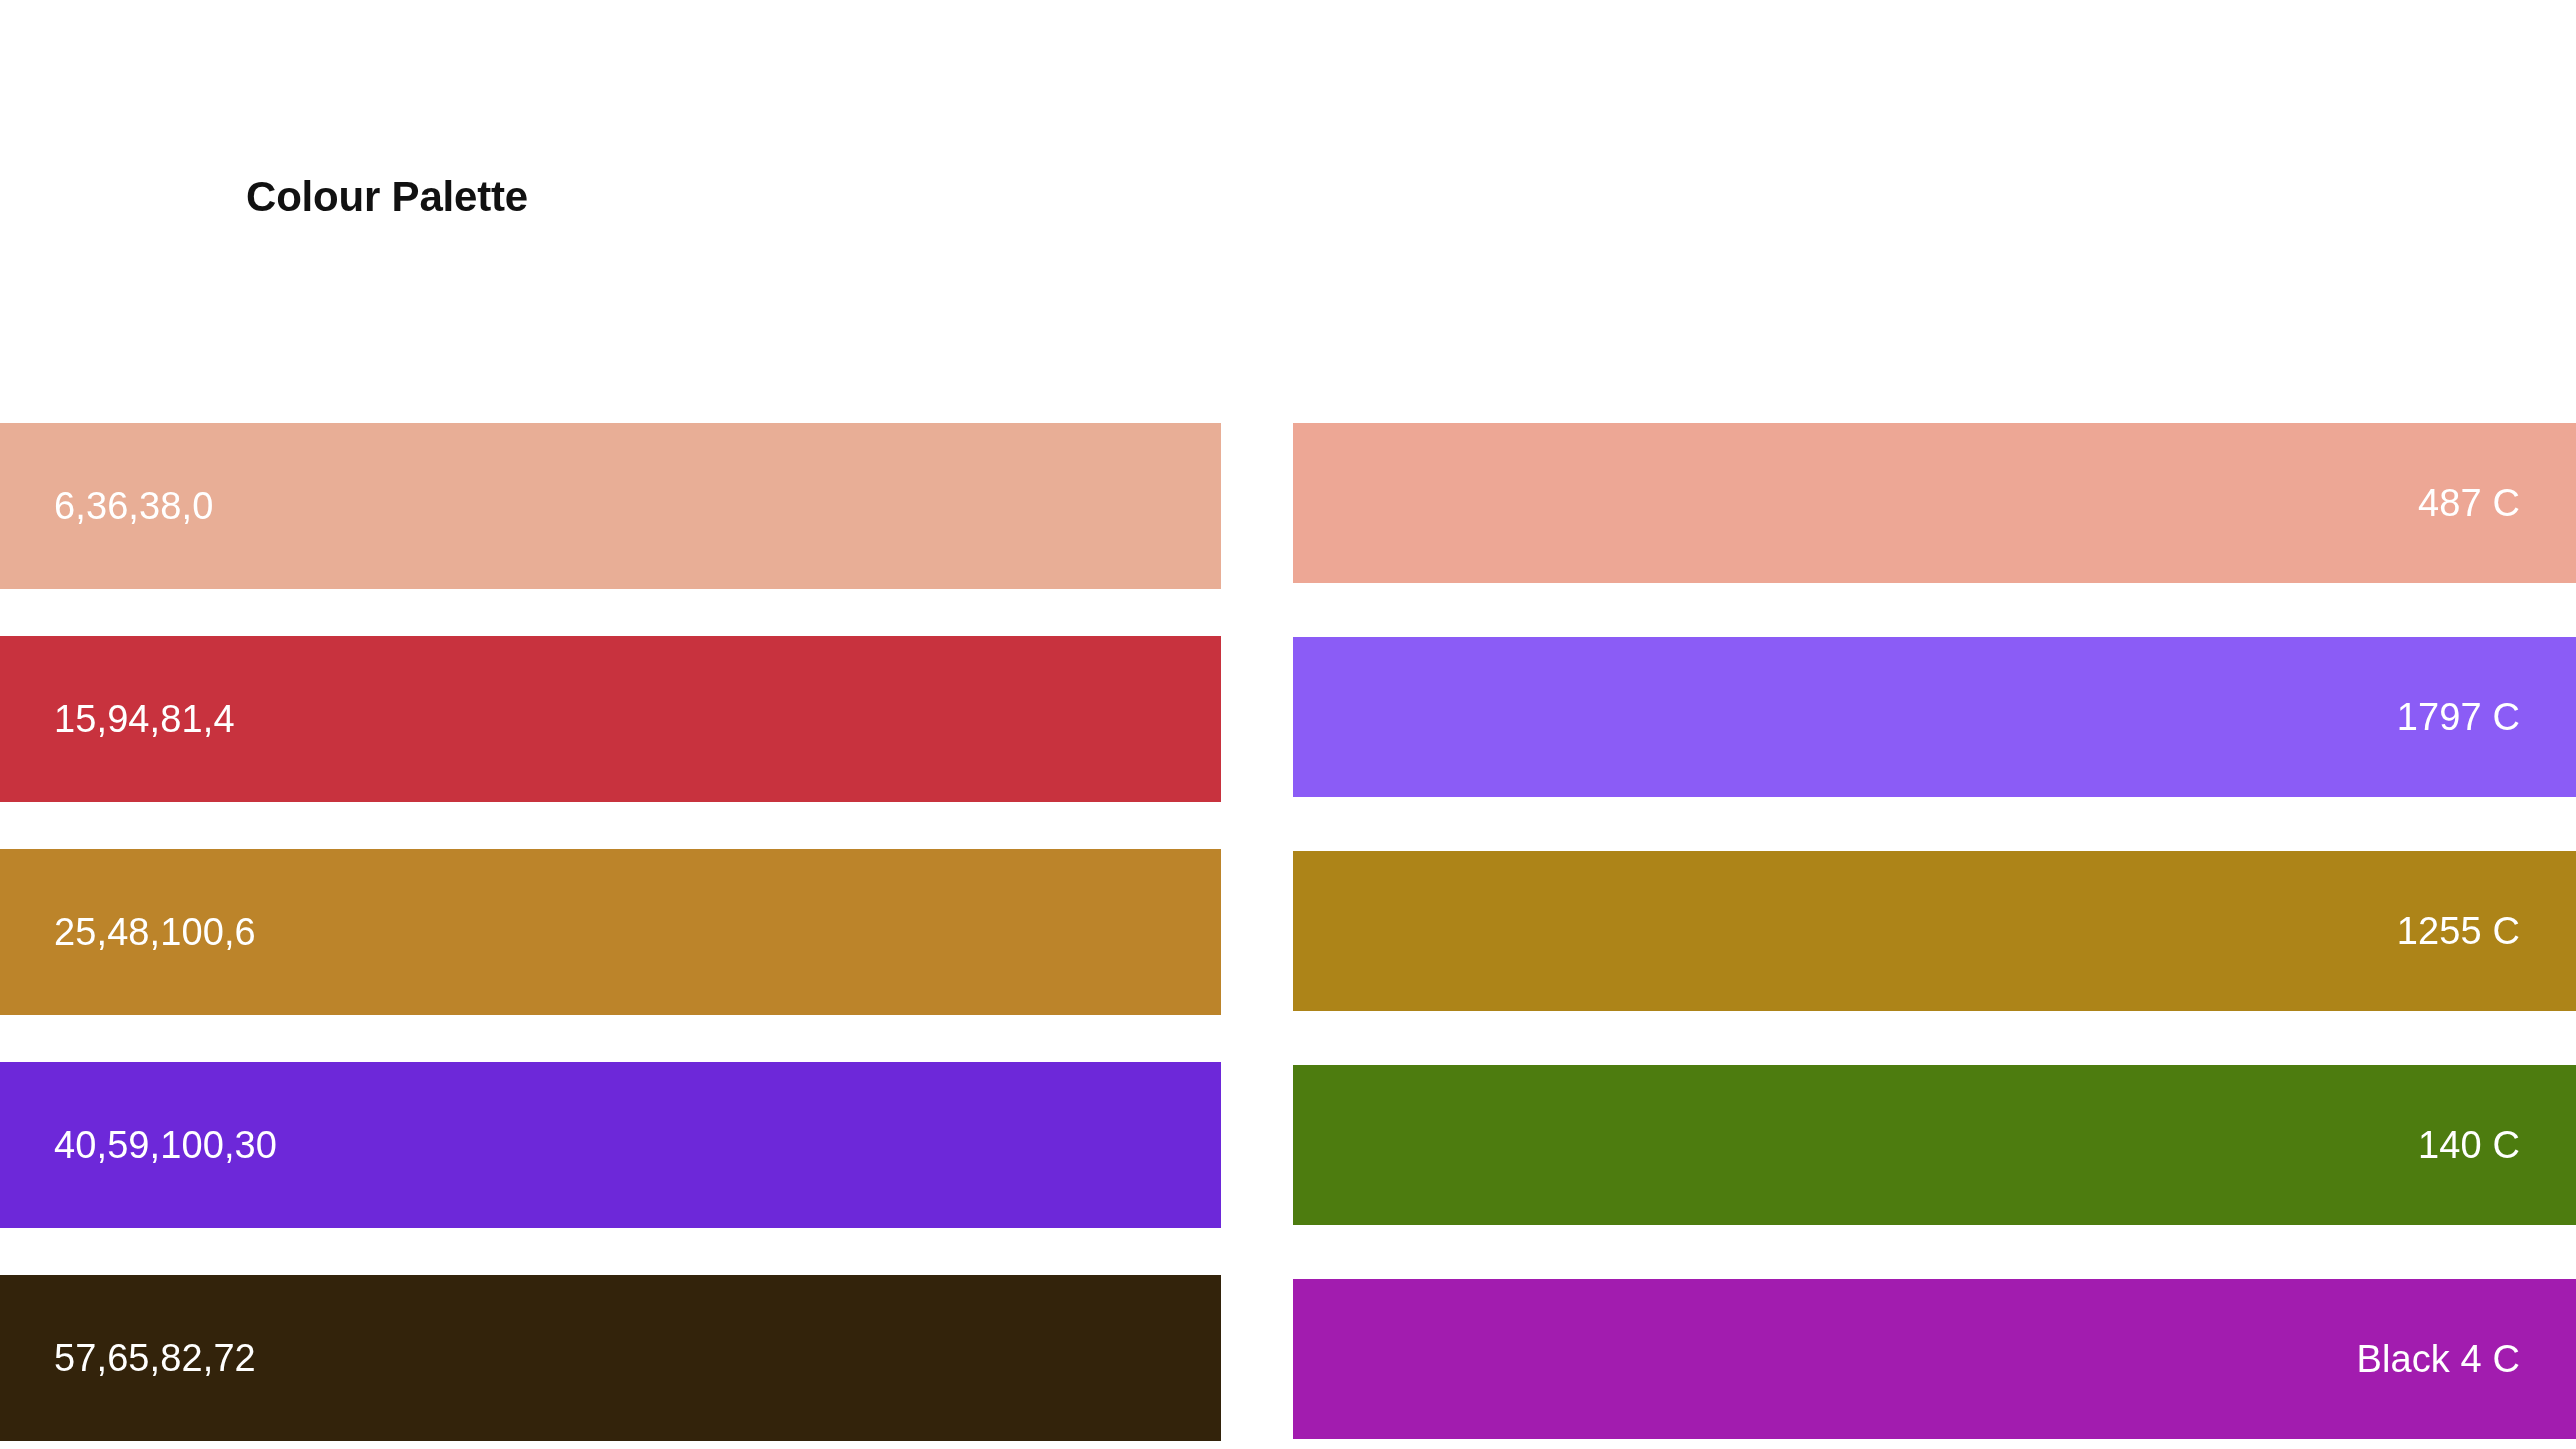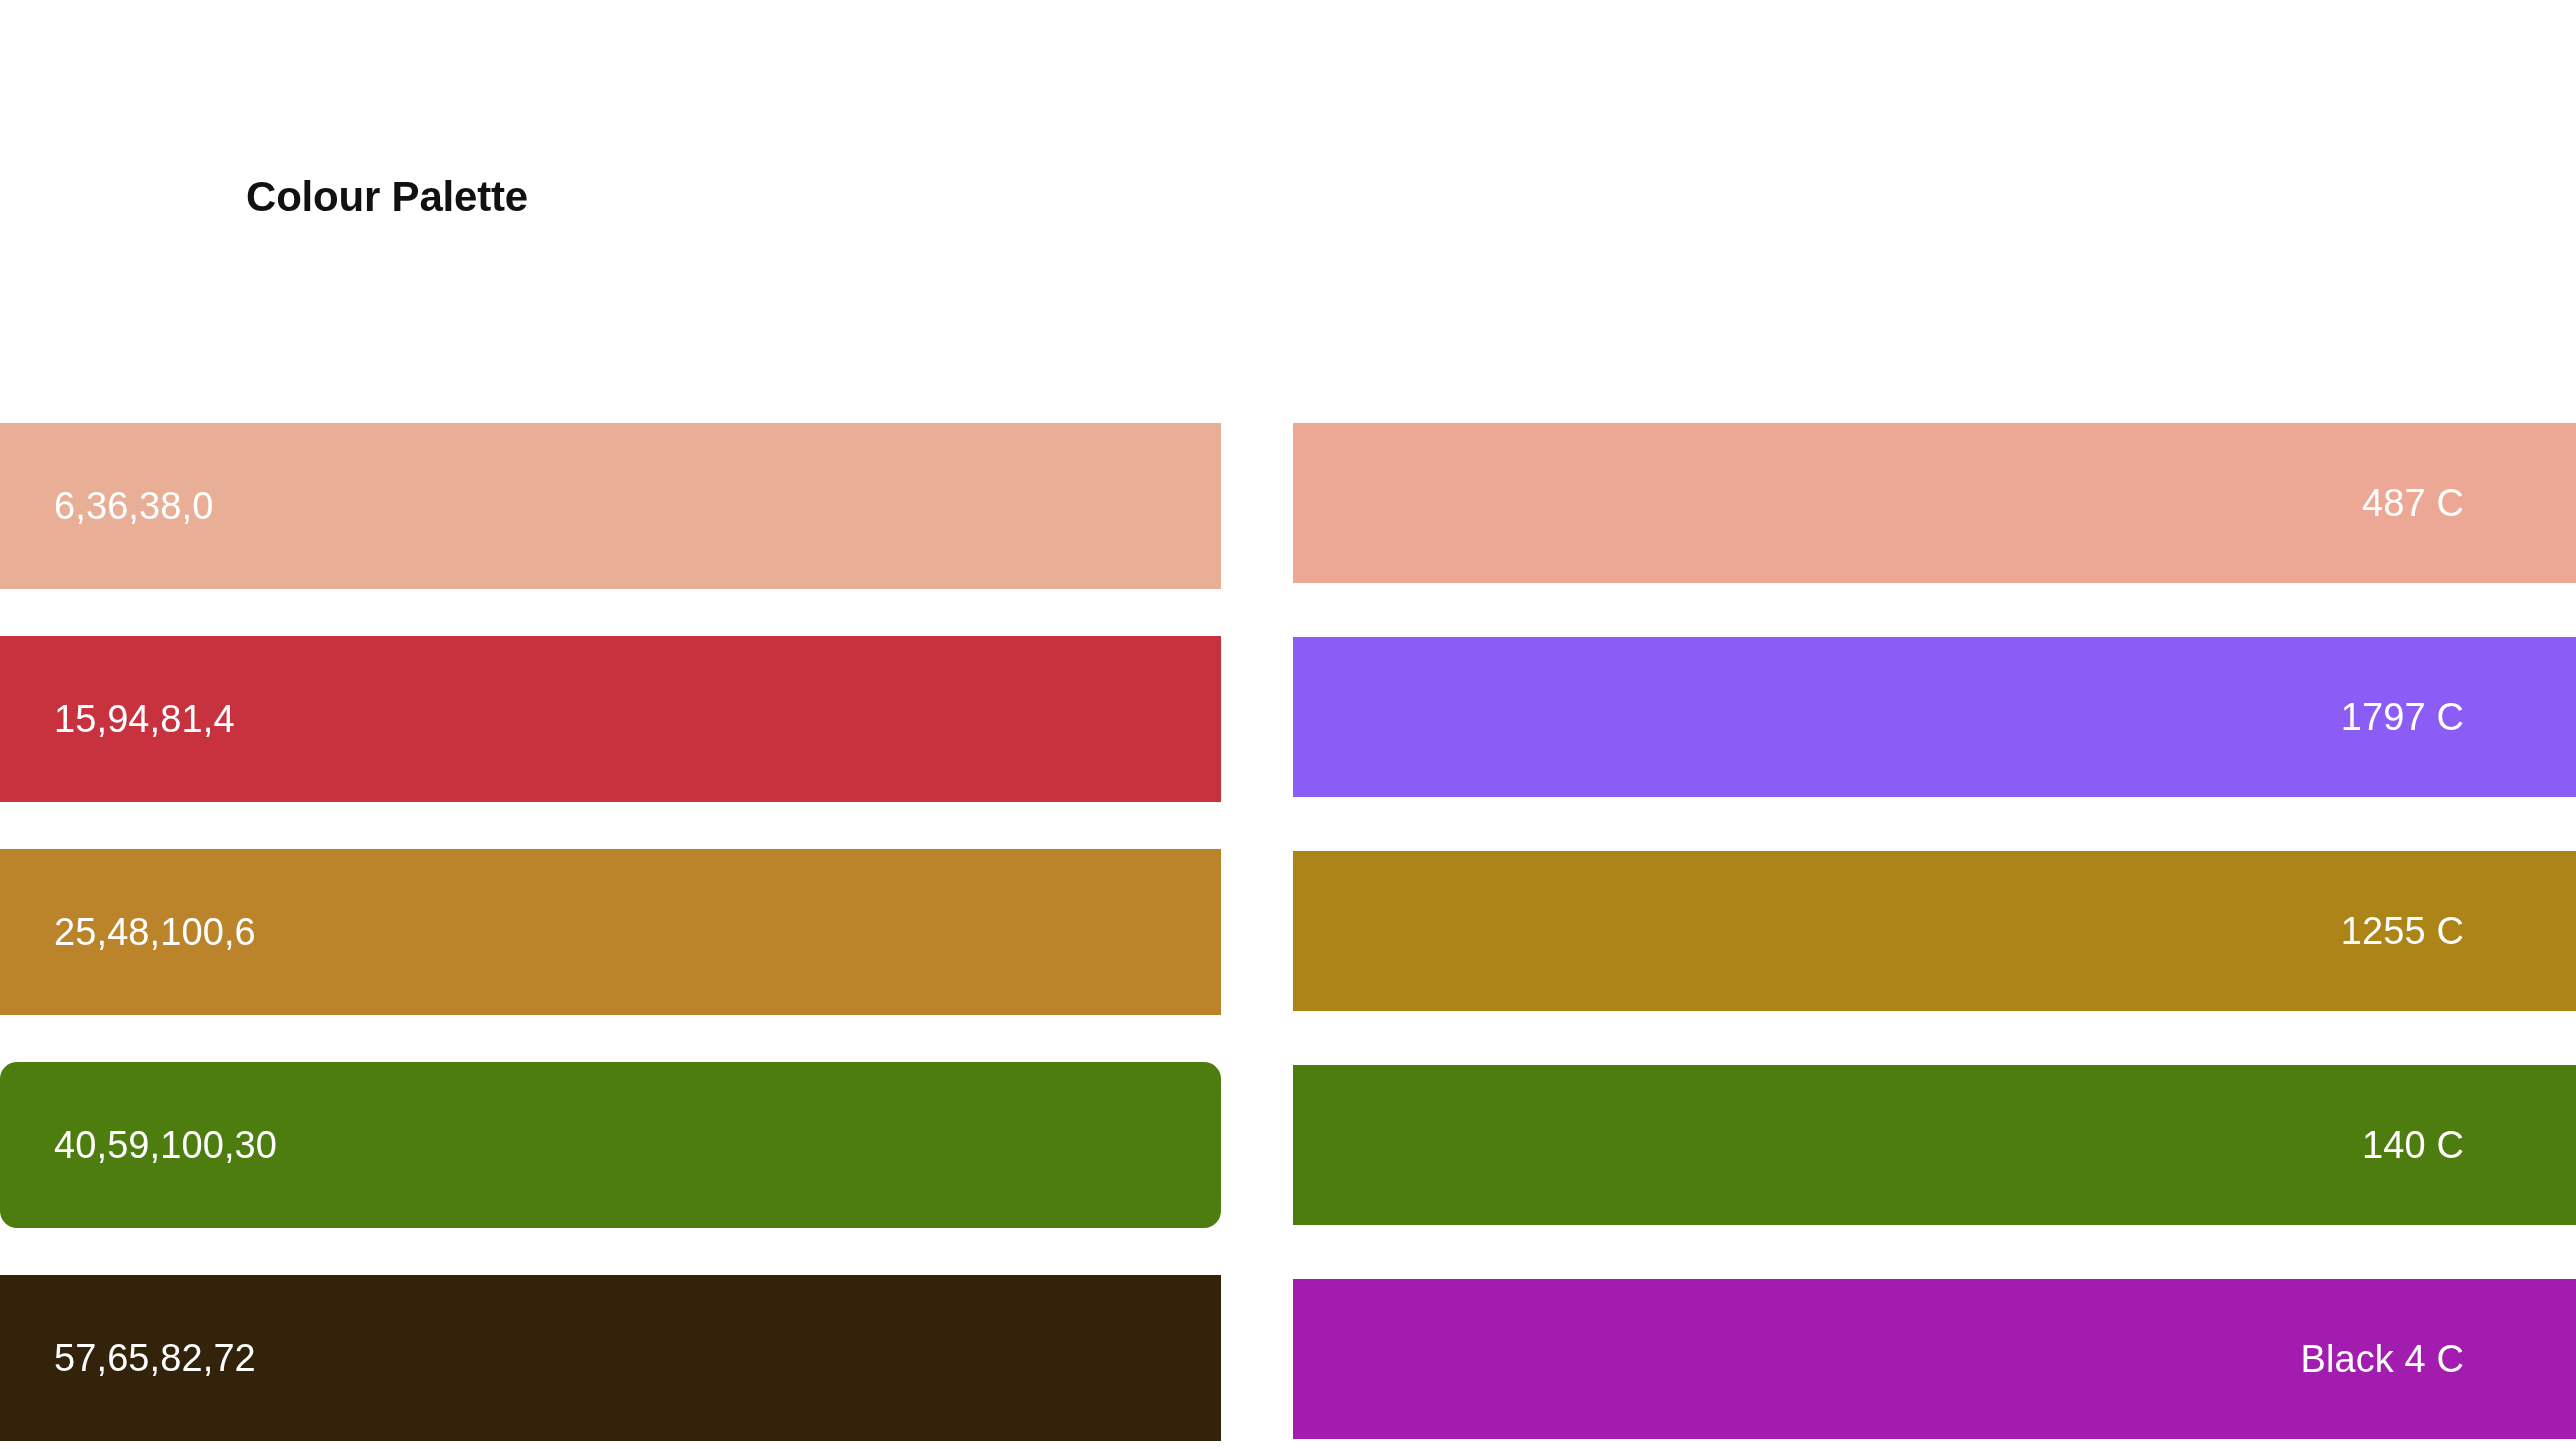--- a/index.html
+++ b/index.html
@@ -55,42 +55,42 @@
     letter-spacing: 0.1px;
     line-height: 1;
     white-space: nowrap;
   }
   .swatch-stack.left .swatch {
     justify-content: flex-start;
     padding-left: 54px;
   }
   .swatch-stack.right .swatch {
     justify-content: flex-end;
-    padding-right: 112px;
+    padding-right: 56px;
   }
   .swatch-stack.left  .swatch-label { text-align: left; }
   .swatch-stack.right .swatch-label { text-align: right; }
 </style>
 </head>
 <body style="background: rgb(255, 255, 255);">
 
 <div class="page-title">Colour Palette</div>
 
 <div class="swatch-stack left">
 
   <div class="swatch" style="background: rgb(232, 174, 150);">
     <span class="swatch-label">6,36,38,0</span>
   </div>
   <div class="swatch" style="background: rgb(200, 50, 62);">
     <span class="swatch-label">15,94,81,4</span>
   </div>
   <div class="swatch" style="background: rgb(188, 132, 42);">
     <span class="swatch-label">25,48,100,6</span>
   </div>
-  <div class="swatch" style="background: #4d7c0f; border-radius: 17px;">
+  <div class="swatch" style="background: #6d28d9;">
     <span class="swatch-label">40,59,100,30</span>
   </div>
   <div class="swatch" style="background: rgb(51, 35, 11);">
     <span class="swatch-label">57,65,82,72</span>
   </div>
 </div>
 
 <div class="swatch-stack right">
 
   <div class="swatch" style="background: rgb(237, 167, 149);">

